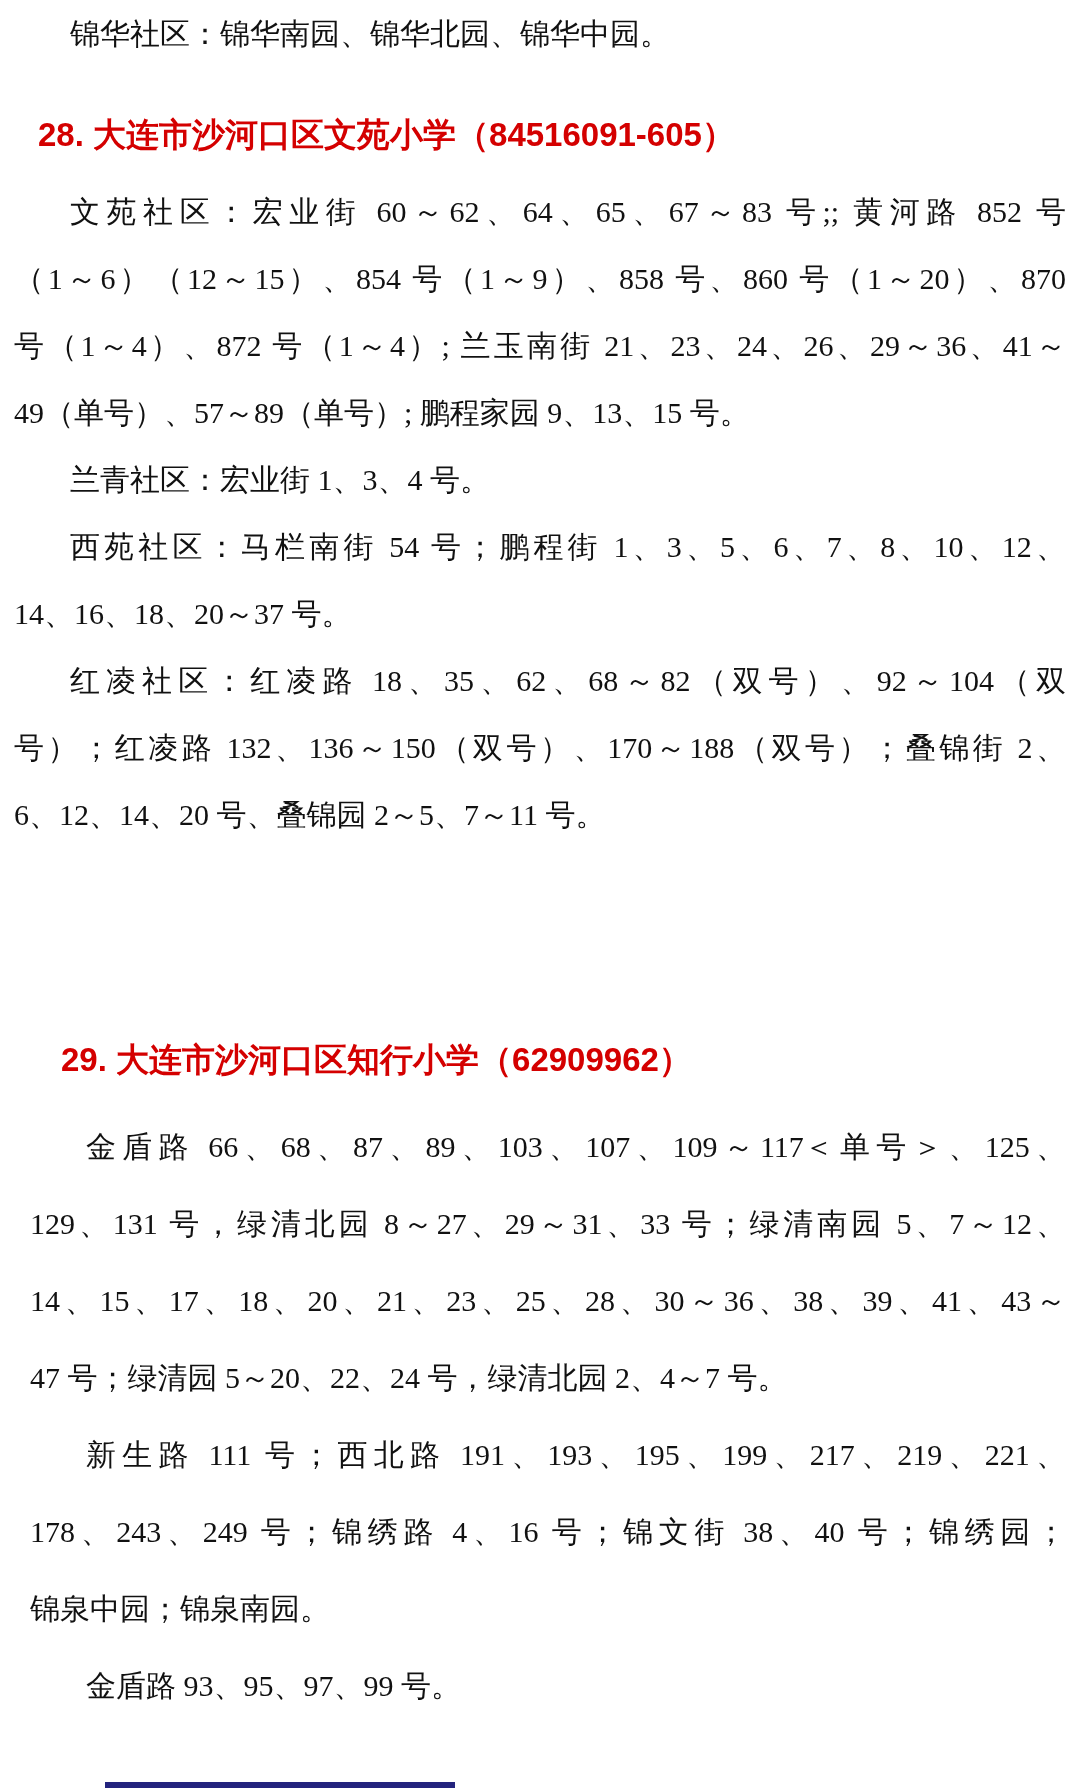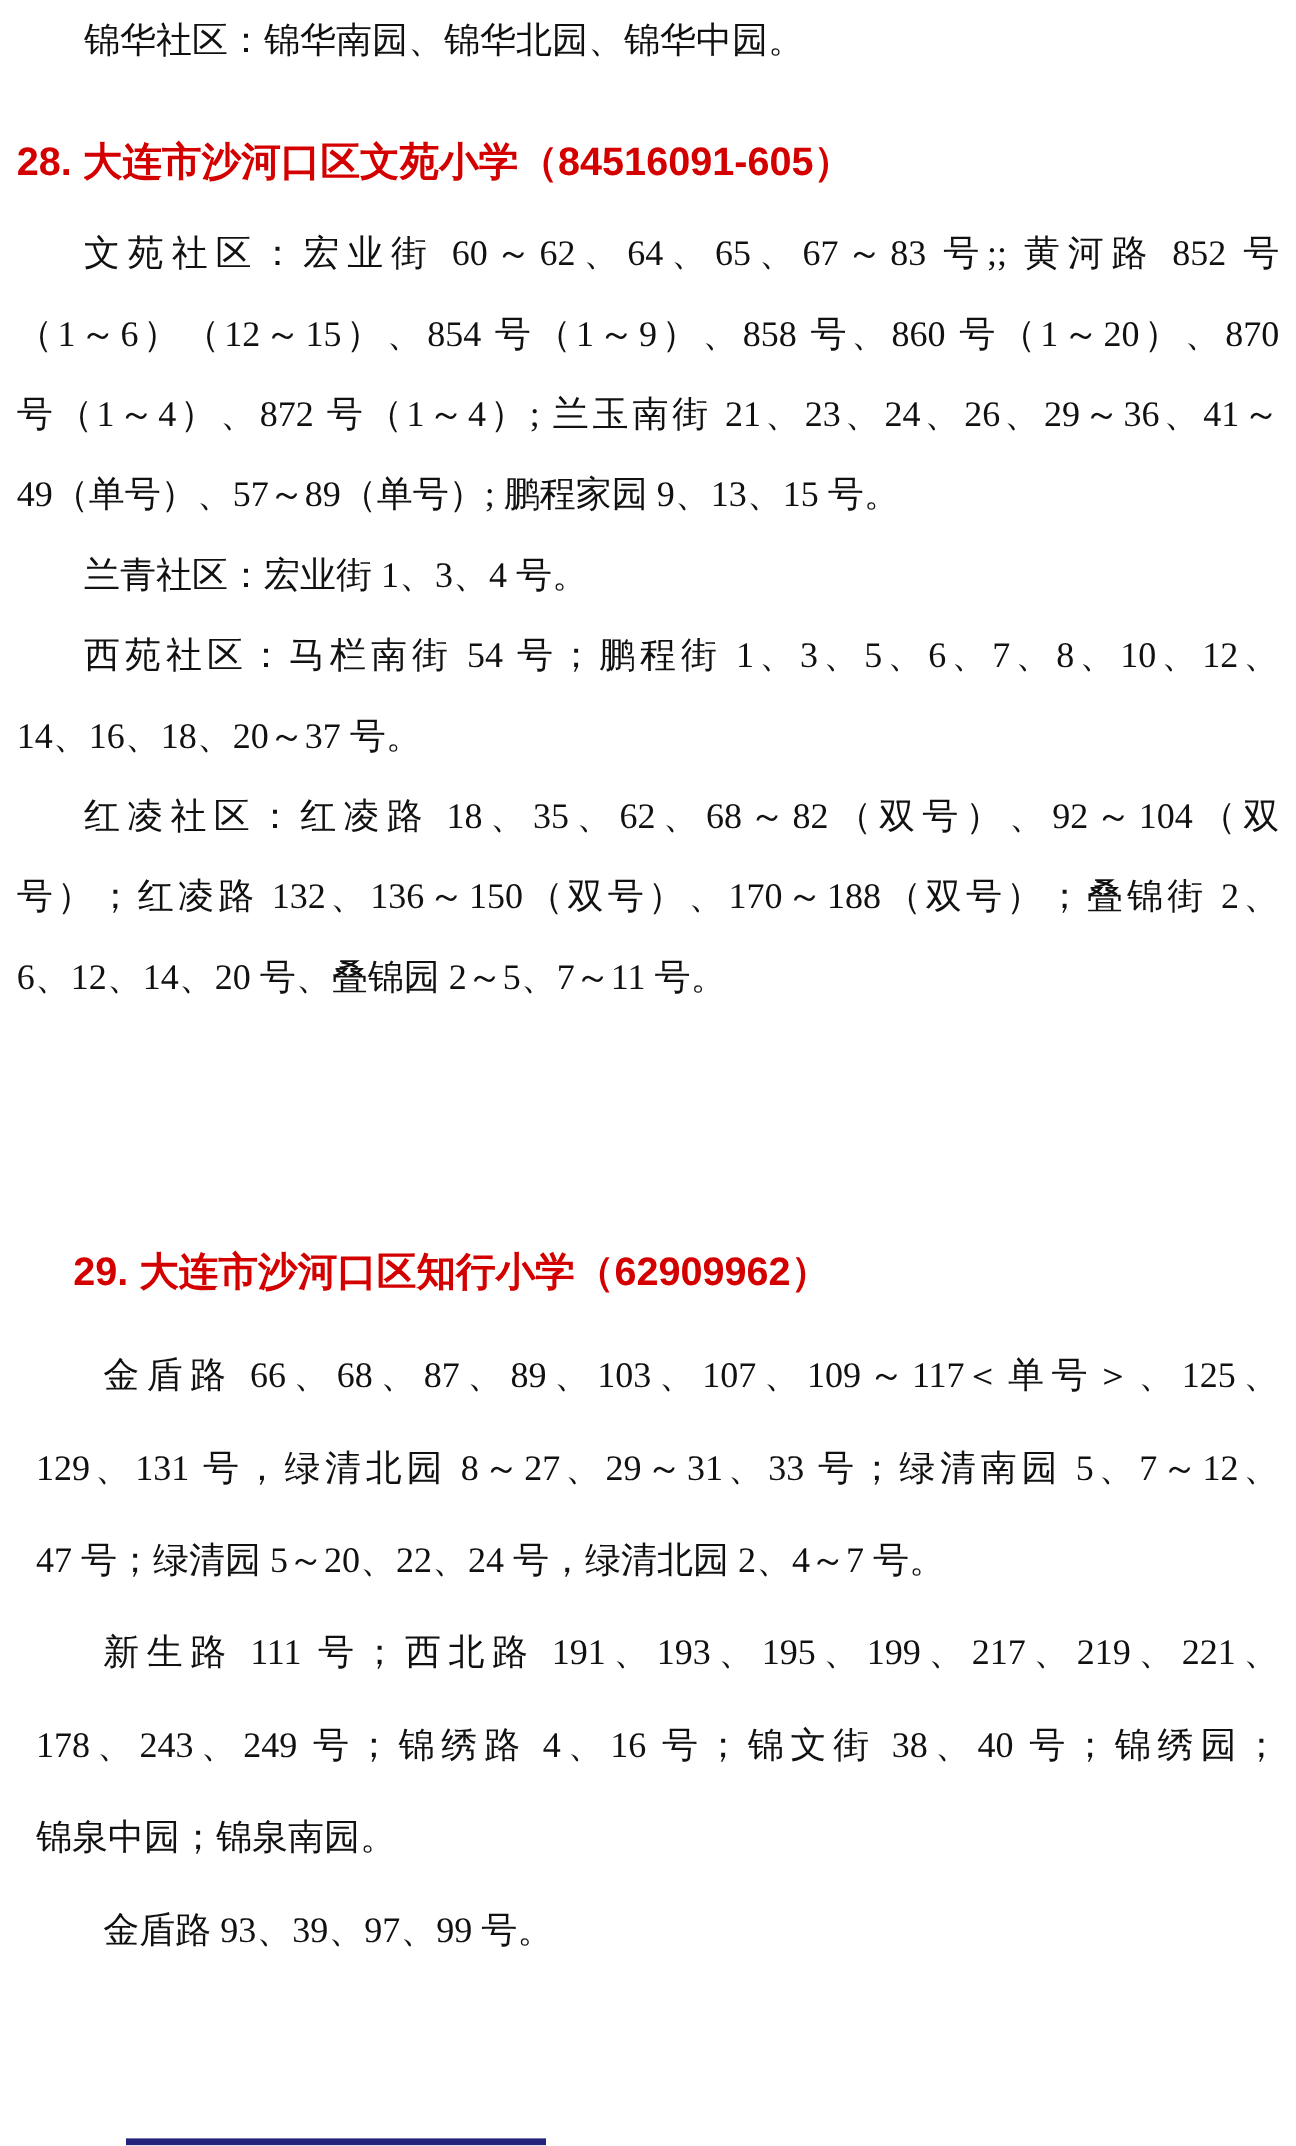--- a/index.html
+++ b/index.html
@@ -28,21 +28,21 @@
   .line.indent { text-indent: 56px; }
   .heading {
     display: block;
     font-family: "Liberation Sans", sans-serif;
     font-weight: bold;
     font-size: 33px;
     color: var(--heading-red, #d40000);
     overflow: hidden;
     white-space: nowrap;
   }
-  .heading.sec-a { line-height: 67px; height: 67px; }
+  .heading.sec-a { line-height: 67px; height: 67px; margin-left: 24px; }
   .heading.sec-b { line-height: 77px; height: 77px; margin-left: 47px; }
   .heading.h28 { margin-top: 34px; margin-bottom: 10px; }
   .heading.h29 { margin-top: 173px; margin-bottom: 10px; }
   .cutoff-strip {
     position: absolute;
     left: 105px;
     top: 1782px;
     width: 350px;
     height: 6px;
     background: var(--strip-color, #23237e);
@@ -61,20 +61,21 @@
       <div class="line sec-a nofill">49（单号）、57～89（单号）; 鹏程家园 9、13、15 号。</div>
       <div class="line sec-a nofill indent">兰青社区：宏业街 1、3、4 号。</div>
       <div class="line sec-a fill indent">西苑社区：马栏南街 54 号；鹏程街 1、3、5、6、7、8、10、12、</div>
       <div class="line sec-a nofill">14、16、18、20～37 号。</div>
       <div class="line sec-a fill indent">红凌社区：红凌路 18、35、62、68～82（双号）、92～104（双</div>
       <div class="line sec-a fill">号）；红凌路 132、136～150（双号）、170～188（双号）；叠锦街 2、</div>
       <div class="line sec-a nofill">6、12、14、20 号、叠锦园 2～5、7～11 号。</div>
       <div class="heading h29 sec-b">29. 大连市沙河口区知行小学（62909962）</div>
       <div class="line sec-b fill indent">金盾路 66、68、87、89、103、107、109～117＜单号＞、125、</div>
       <div class="line sec-b fill">129、131 号，绿清北园 8～27、29～31、33 号；绿清南园 5、7～12、</div>
+      <div class="line sec-b fill">14、15、17、18、20、21、23、25、28、30～36、38、39、41、43～</div>
       <div class="line sec-b nofill">47 号；绿清园 5～20、22、24 号，绿清北园 2、4～7 号。</div>
       <div class="line sec-b fill indent">新生路 111 号；西北路 191、193、195、199、217、219、221、</div>
       <div class="line sec-b fill">178、243、249 号；锦绣路 4、16 号；锦文街 38、40 号；锦绣园；</div>
       <div class="line sec-b nofill">锦泉中园；锦泉南园。</div>
-      <div class="line sec-b nofill indent">金盾路 93、39、97、99 号。</div>
+      <div class="line sec-b nofill indent">金盾路 93、95、97、99 号。</div>
     </main>
   <div class="cutoff-strip"></div>
 </div>
 
 </body></html>

